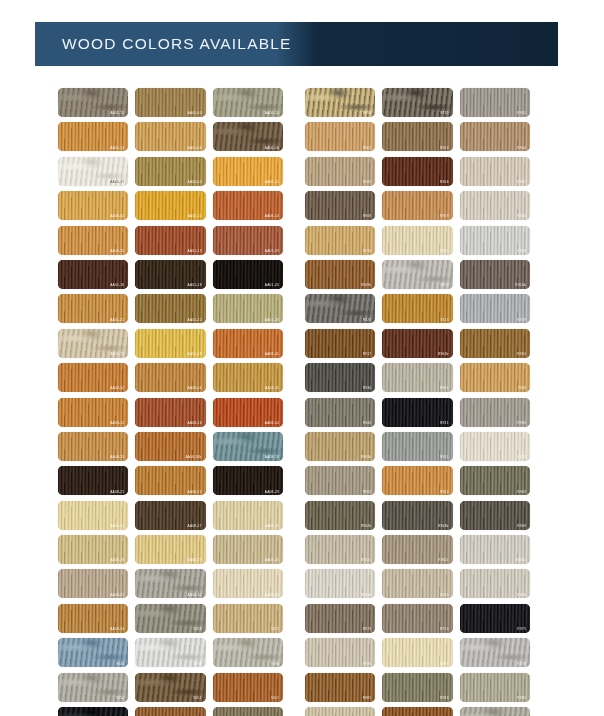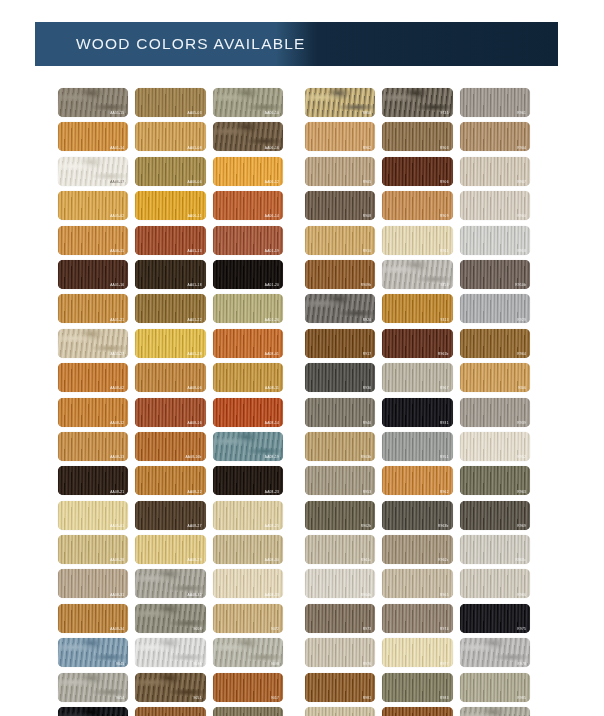--- a/index.html
+++ b/index.html
@@ -11,21 +11,21 @@
   .page{position:absolute;inset:0;background:#fff;}
 
   
   .header{
     position:absolute;left:35px;top:22px;width:523px;height:44px;
     background:linear-gradient(to right,#2d5476 0%,#2d5476 46%,#13293f 54%,#0f2437 100%);
     display:flex;align-items:center;
   }
   .header-title{
     color:#eef3f8;font-size:15.5px;letter-spacing:1.2px;
-    padding-left:41px;white-space:nowrap;font-weight:400;
+    padding-left:27px;white-space:nowrap;font-weight:400;
   }
 
   
   .grid{
     position:absolute;left:58px;top:88px;
     width:472px;
     display:flex;gap:22px;
   }
   .half{display:flex;flex-direction:column;gap:0;flex:1;}
   .row{display:flex;gap:7px;height:34.4px;}

